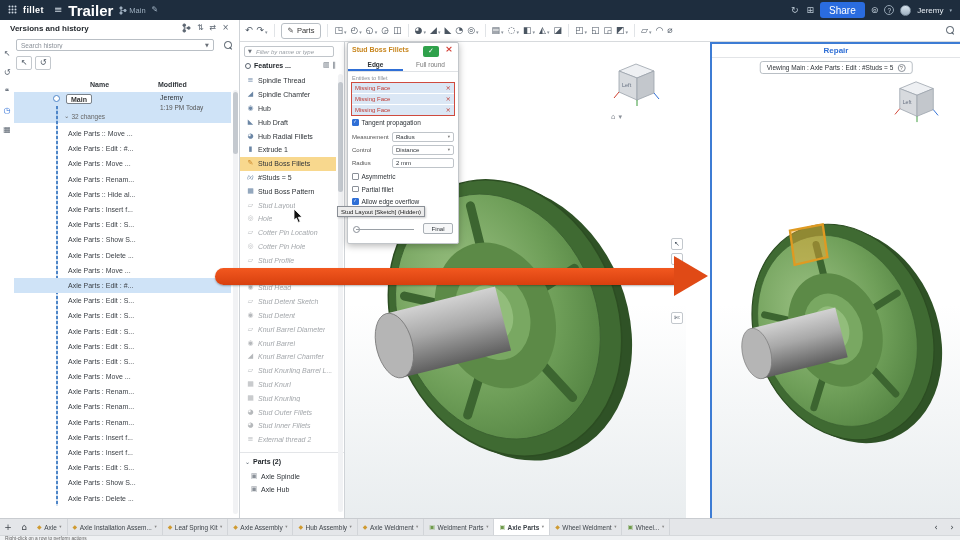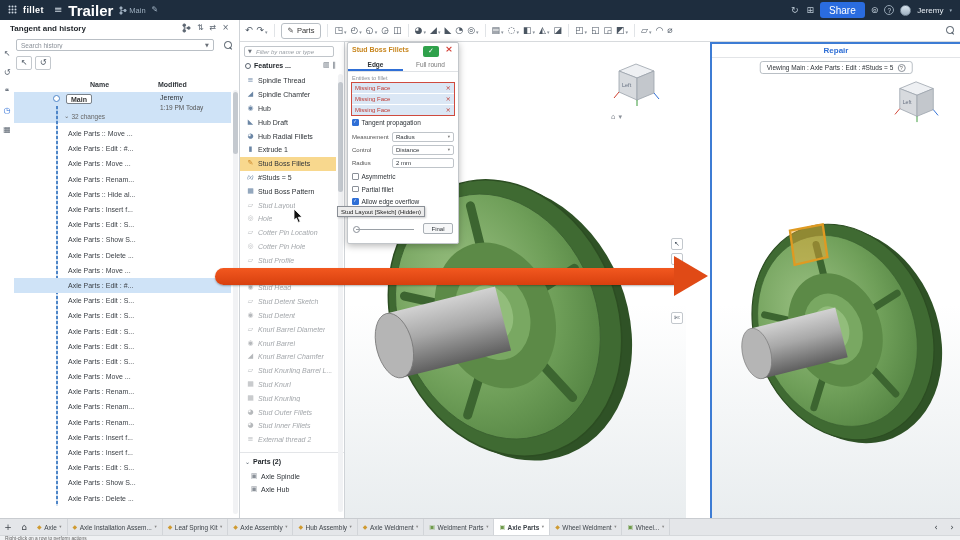--- a/index.html
+++ b/index.html
@@ -349,21 +349,21 @@
         </span>
         <span class="tgroup">
           <span class="ico ticon">⌀</span>
         </span>
       </div>
     <span class="spacer"></span>
     <span class="mag"></span>
   </div>
 
   <div class="vpanel">
-    <div class="vp-title">Tangent and history</div>
+    <div class="vp-title">Versions and history</div>
     <div class="vp-title-icons">
       <svg width="9" height="10" viewBox="0 0 8 9">
           <g stroke="#5a6470" fill="#5a6470" stroke-width="0.8">
             <circle cx="2" cy="2" r="1.2"></circle>
             <circle cx="2" cy="7" r="1.2"></circle>
             <circle cx="6" cy="4.5" r="1.2"></circle>
             <path d="M2,3.2 L2,5.8 M2,4.5 C4,4.5 4.5,4.5 6,4.5" fill="none"></path>
           </g>
         </svg>
     <span class="ico">⇅</span>

